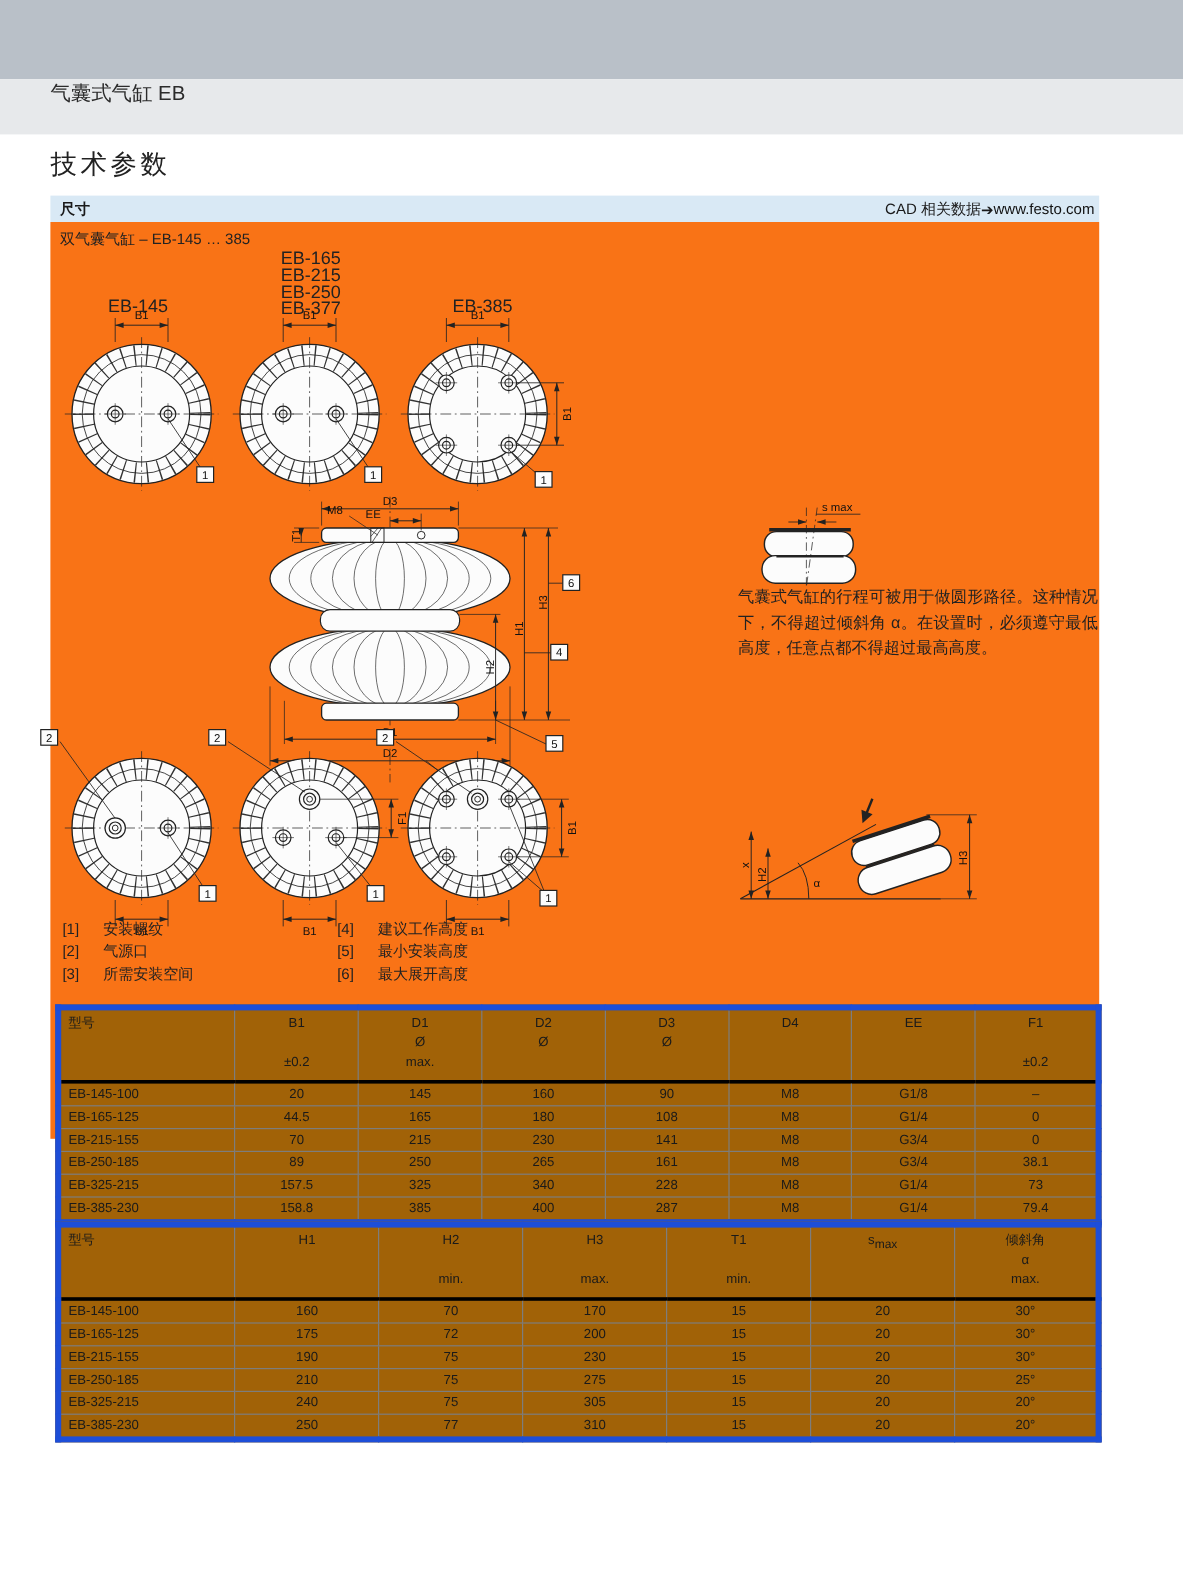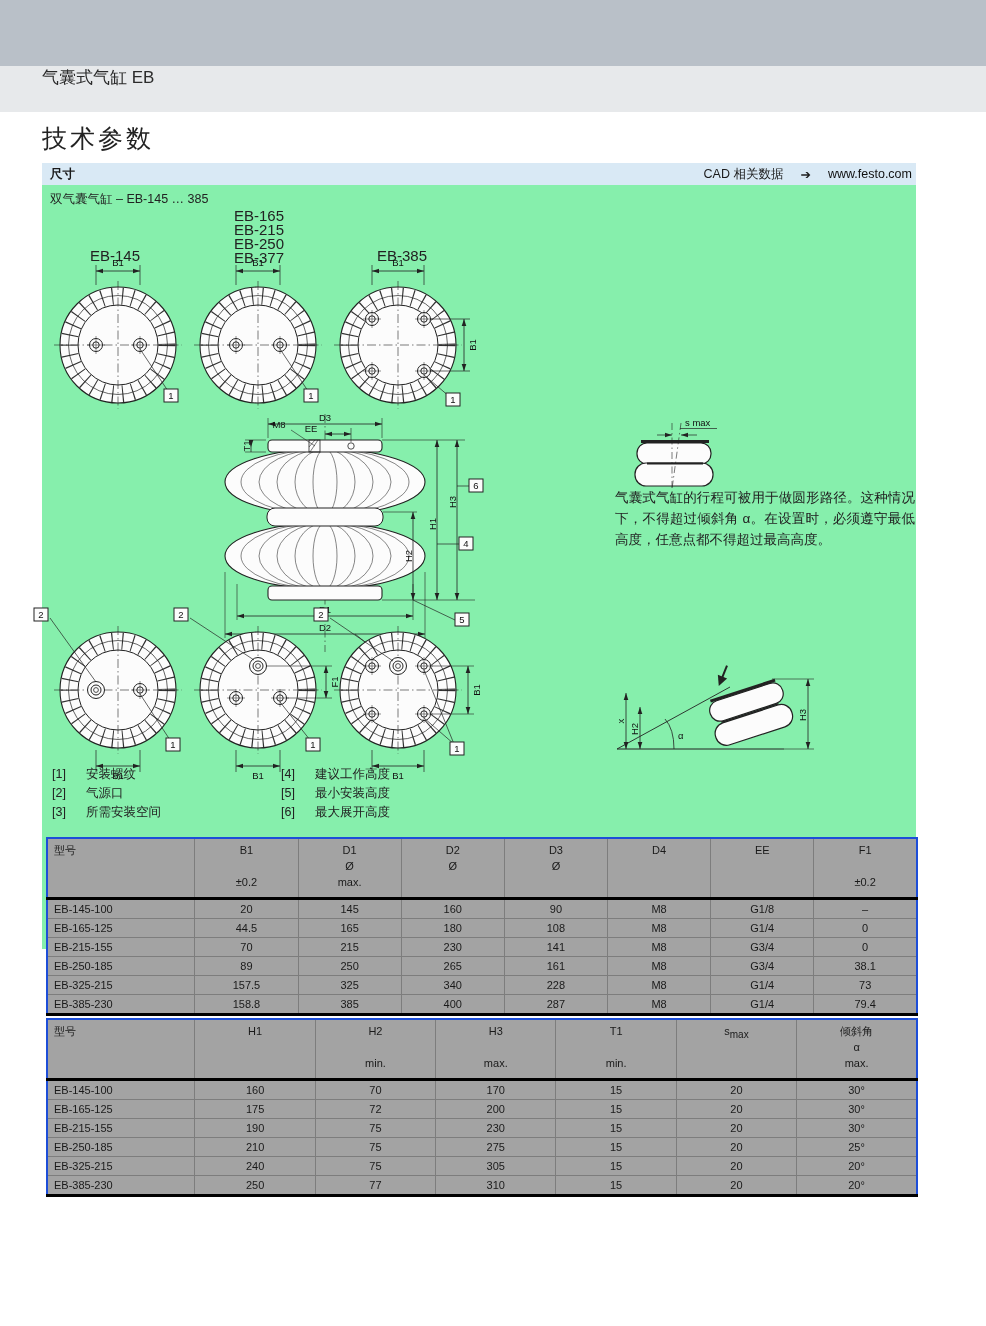--- a/index.html
+++ b/index.html
@@ -1,41 +1,41 @@
 <!DOCTYPE html>
 <html><head>
 <meta charset="utf-8">
 <style>
   html,body{margin:0;padding:0}
   body{width:986px;height:1326px;position:relative;background:#fff;color:#1a1a1a;
        font-family:"Liberation Sans",sans-serif;}
   .banner{position:absolute;left:0;top:0;width:986px;height:66px;background:#b9c0c8}
   .title-band{position:absolute;left:0;top:66px;width:986px;height:46px;background:#e7e9eb;
       display:flex;padding-left:42px;box-sizing:border-box;font-size:17px;color:#2b2b2b}
-  .section-title{position:absolute;left:42px;top:122px;font-size:25px;letter-spacing:3px;color:#222}
+  .section-title{position:absolute;left:42px;top:122px;font-size:22px;letter-spacing:3px;color:#222}
   .dims-band{position:absolute;left:42px;top:163px;width:874px;height:22px;background:#d9e9f5;
       display:flex;justify-content:space-between;align-items:center;
       padding:0 4px 0 8px;box-sizing:border-box;font-size:12.5px}
   .dims-band .hd{font-weight:bold}
-  .cad{display:flex;gap:17px;align-items:center}
+  .cad{display:flex;gap:0;align-items:center}
   .cad a{color:#111;cursor:pointer}
-  .draw-area{position:absolute;left:42px;top:185px;width:874px;height:764px;background:#86efac;font-size:11px}
+  .draw-area{position:absolute;left:42px;top:185px;width:874px;height:764px;background:#f97316;font-size:11px}
   .subtitle{position:absolute;left:8px;top:6px;font-size:12.5px;color:#222}
   .vlabel{position:absolute;font-size:15px;color:#222}
   .vstack div{line-height:14px}
   .note-title{position:absolute;left:573px;top:184px;width:300px;font-size:13.5px;color:#222}
   .note-para{position:absolute;left:573px;top:303px;width:300px;font-size:13.5px;line-height:1.55;
       text-align:justify;color:#222}
   svg.dwg{position:absolute;overflow:visible}
   svg text{font-family:"Liberation Sans",sans-serif;font-size:9.5px;fill:#111}
   .legend{position:absolute;left:10px;top:580px;display:flex;gap:120px;font-size:12.5px;color:#222}
   .legend .row{display:flex;gap:14px;line-height:19px}
   .legend .num{width:20px}
-  table.spec{position:absolute;left:46px;width:872px;border-collapse:collapse;background:#a3a3a3;
-      font-size:11px;table-layout:fixed;border:2px solid #1d4ed8}
+  table.spec{position:absolute;left:46px;width:872px;border-collapse:collapse;background:#a16207;
+      font-size:11px;table-layout:fixed;border:5px solid #1d4ed8}
   table.spec th,table.spec td{border:1px solid #7d7d7d;padding:0 6px;height:18px;
       text-align:center;font-weight:normal;overflow:hidden;white-space:nowrap}
   table.spec th:first-child,table.spec td:first-child{text-align:left}
   table.spec thead th{height:55px;vertical-align:top;padding-top:3px;border-bottom:3px solid #000}
   table.spec tbody tr:last-child td{border-bottom:3px solid #000}
   table.spec .l1,table.spec .l2,table.spec .l3{height:16px;line-height:16px}
   table.spec sub{font-size:10px}
   #t1{top:837px}
   #t2{top:1018px}
 </style>

